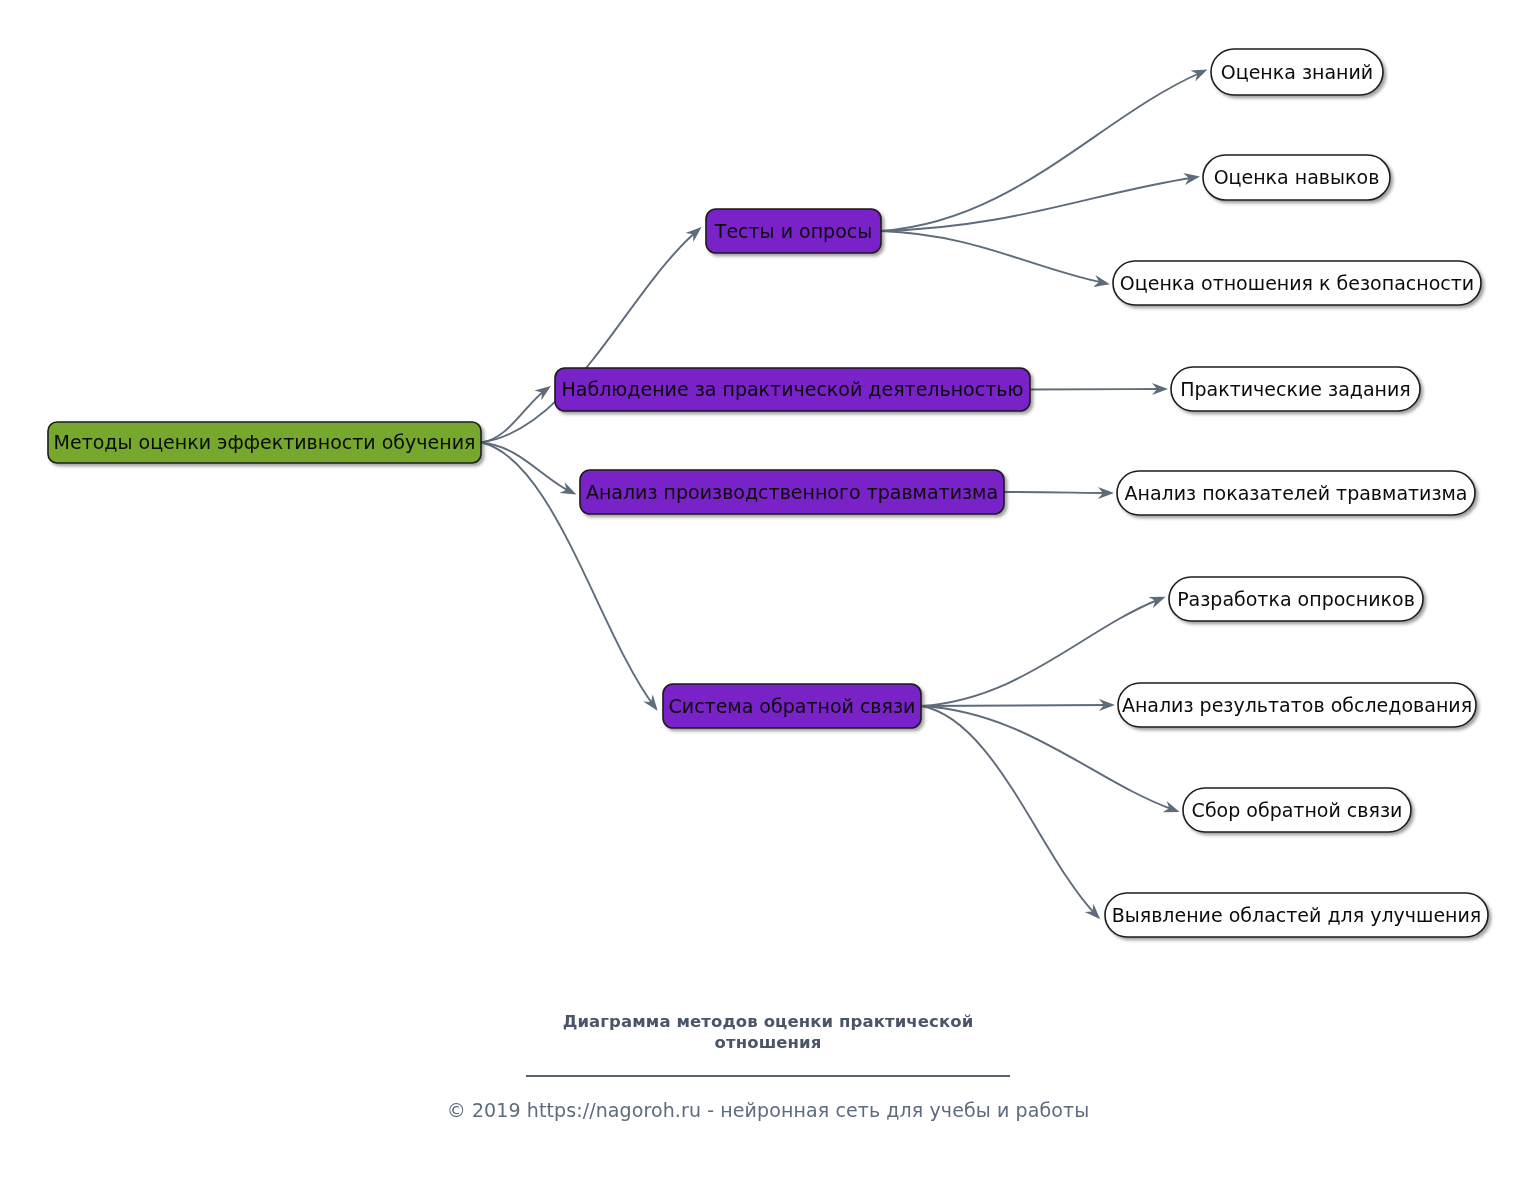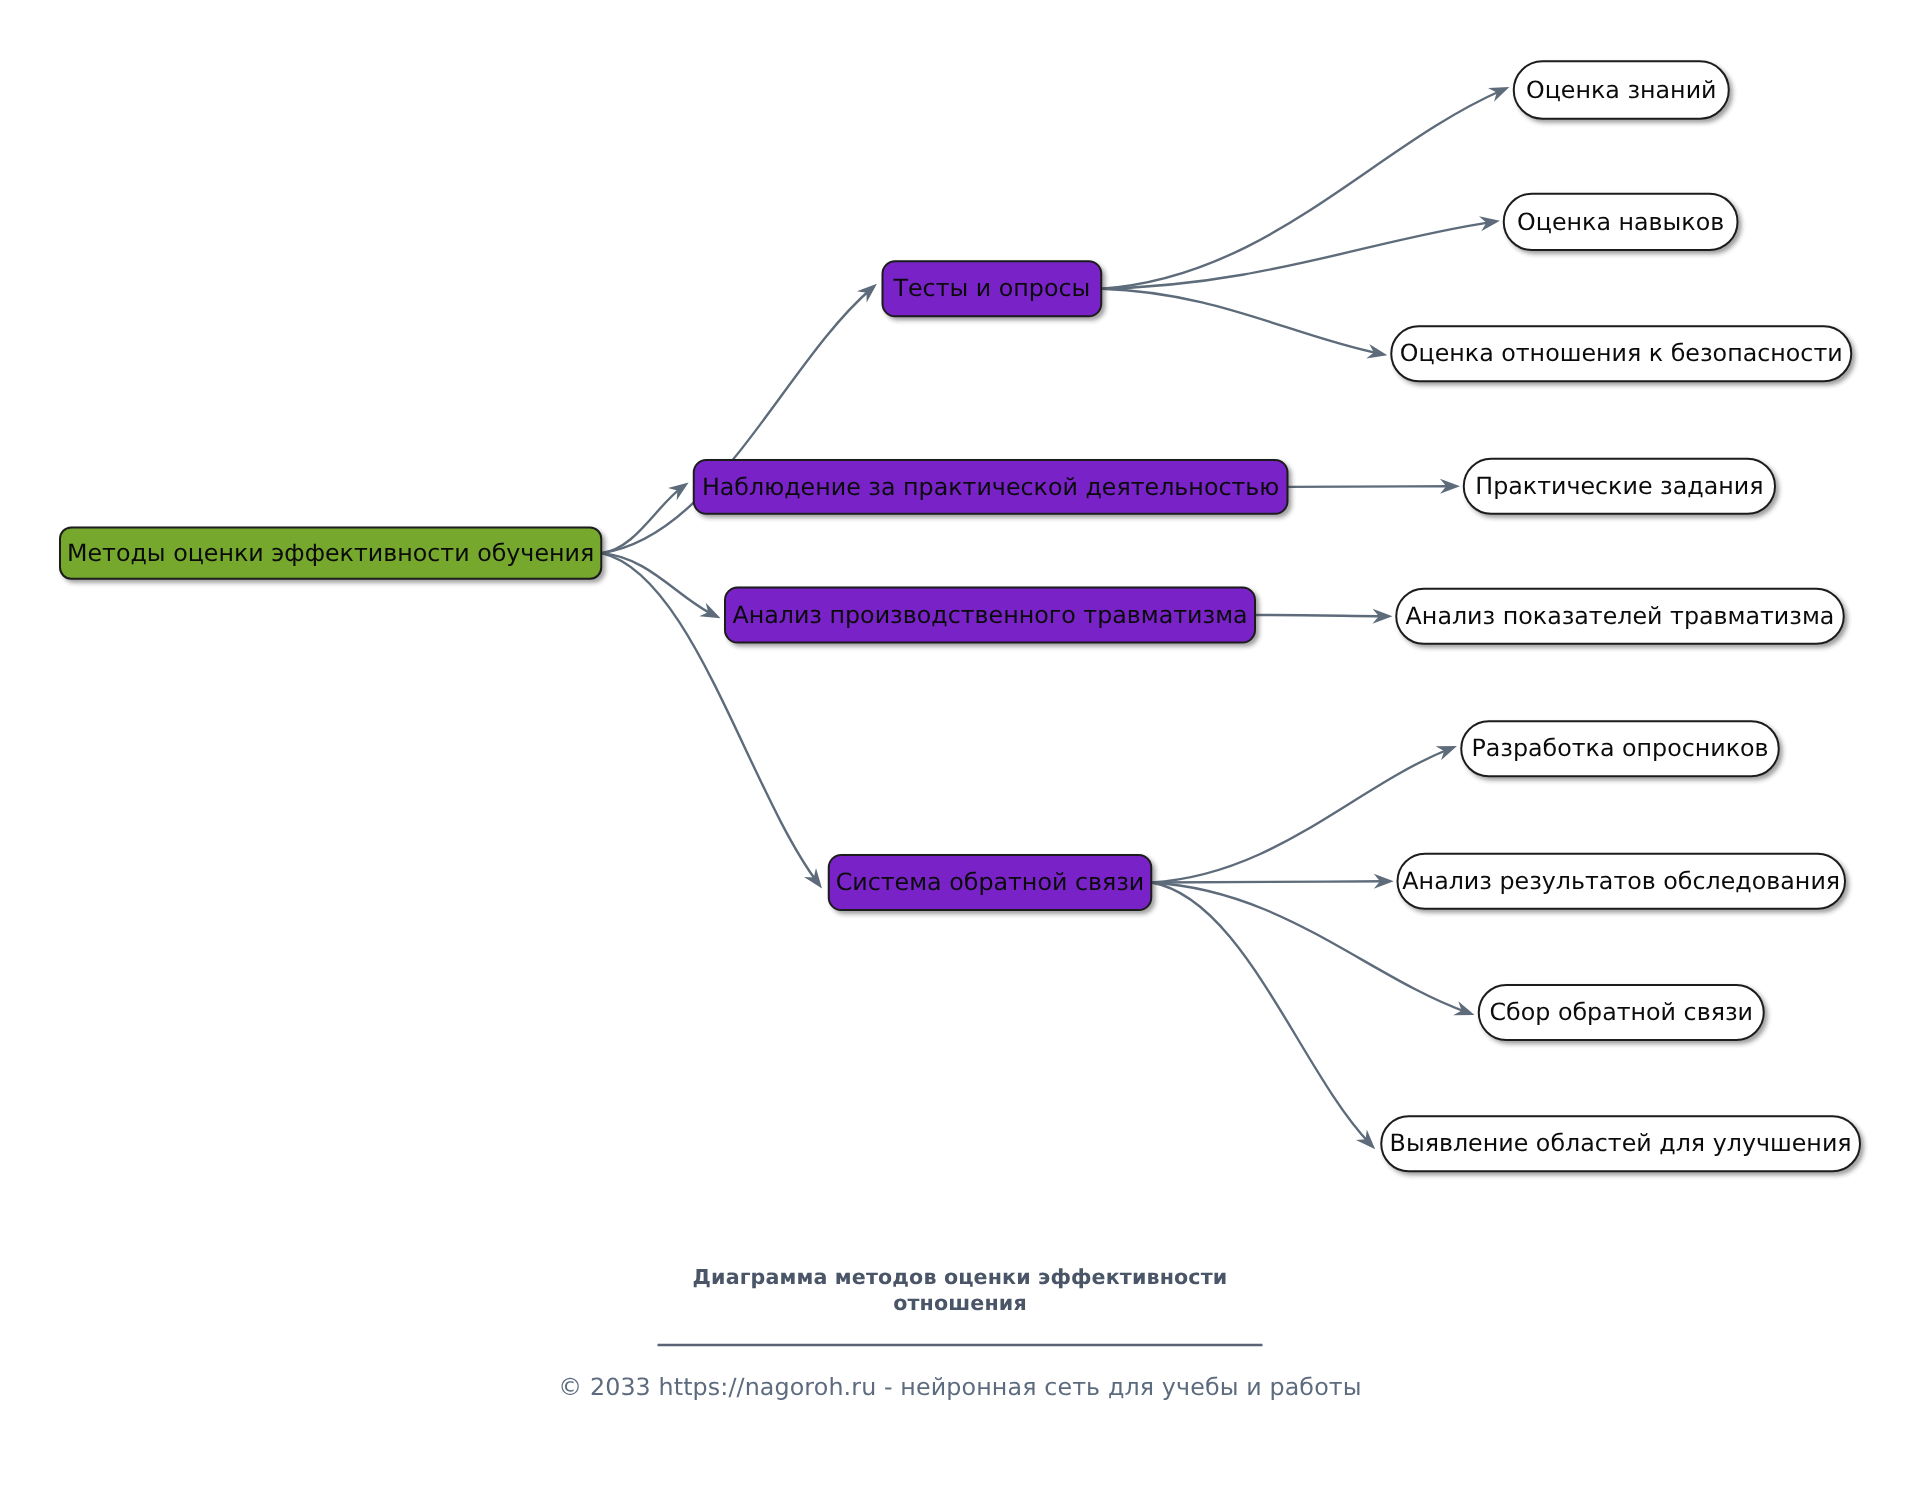--- a/index.html
+++ b/index.html
@@ -185,19 +185,19 @@
         </g>
         <g>
           <rect x="1105" y="893" width="383" height="44" rx="22" ry="22" class="node-shape-leaf" filter="url(#nodeShadow)"></rect>
           <text x="1296.5" y="916" class="node-label" font-size="18.97px">Выявление областей для улучшения</text>
         </g>
       </g>
   </svg>
 
   <div class="footer-block">
     <div class="footer-title">
-      <div>Диаграмма методов оценки эффективности</div>
+      <div>Диаграмма методов оценки практической</div>
       <div>отношения</div>
     </div>
     <div class="footer-divider"></div>
-    <div class="footer-credit">© 2033 https://nagoroh.ru - нейронная сеть для учебы и работы</div>
+    <div class="footer-credit">© 2019 https://nagoroh.ru - нейронная сеть для учебы и работы</div>
   </div>
 </div>
 
 </body></html>

